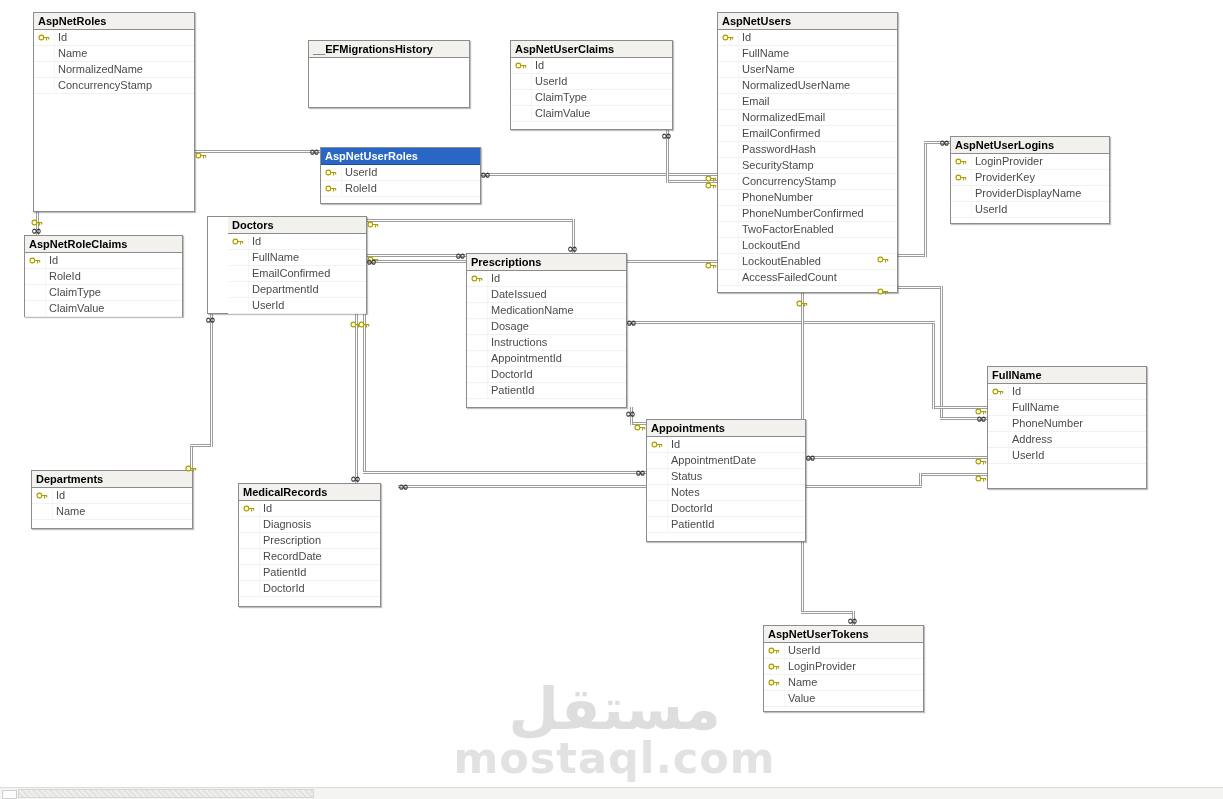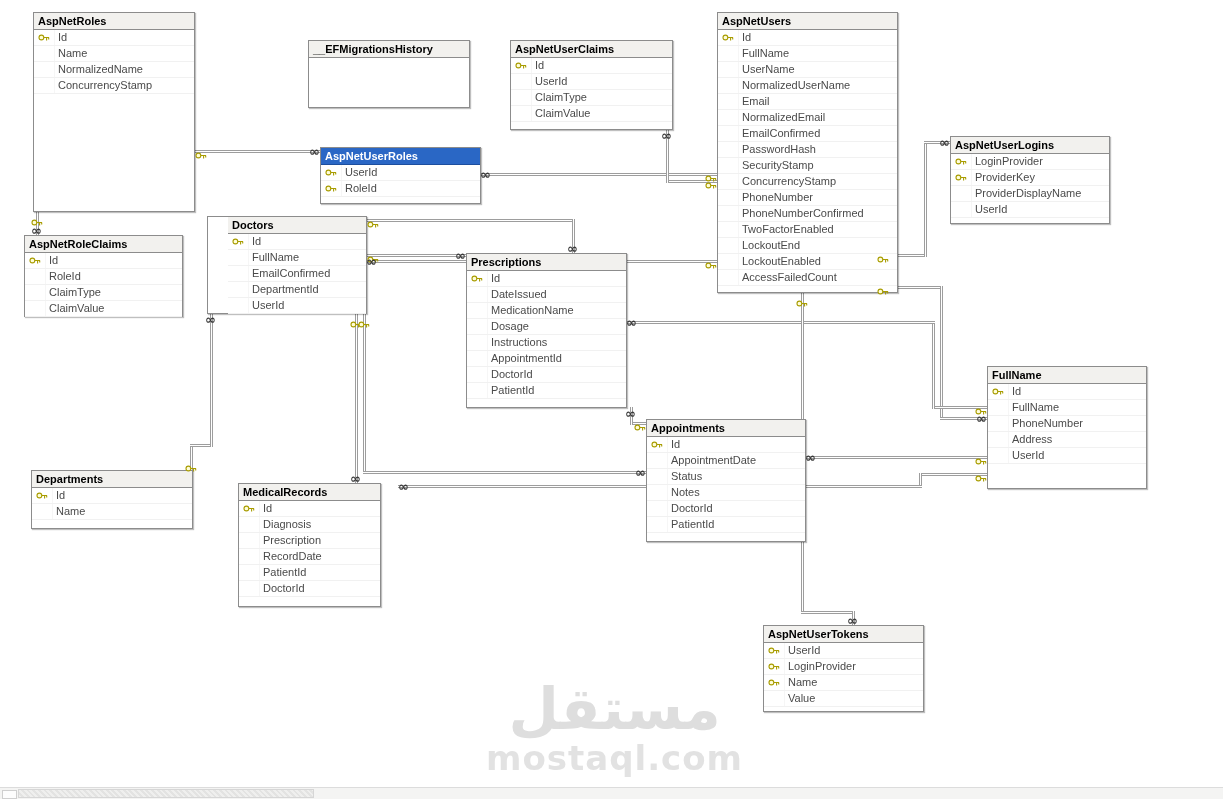--- a/index.html
+++ b/index.html
@@ -28,21 +28,21 @@
   .h-line{position:absolute;height:3px;box-sizing:border-box;border-top:1px solid #9d9d9d;border-bottom:1px solid #9d9d9d;background:#fff;z-index:1;}
   .v-line{position:absolute;width:3px;box-sizing:border-box;border-left:1px solid #9d9d9d;border-right:1px solid #9d9d9d;background:#fff;z-index:1;}
   .endpoint{position:absolute;z-index:3;}
   .inf{font-size:13px;font-weight:bold;color:#3a3a3a;line-height:11px;font-family:"DejaVu Sans",sans-serif;}
   
   .watermark{
     position:absolute;left:0;right:0;top:678px;text-align:center;z-index:0;
     font-family:"DejaVu Sans",sans-serif;user-select:none;margin-left:6px;
   }
   .wm-ar{font-size:58px;font-weight:bold;line-height:62px;color:#dedede;}
-  .wm-en{font-size:34px;font-weight:bold;line-height:36px;letter-spacing:1px;color:#e2e2e2;}
+  .wm-en{font-size:43px;font-weight:bold;line-height:36px;letter-spacing:1px;color:#e2e2e2;}
   
   .hscroll{position:absolute;left:0;bottom:0;width:1223px;height:11px;background:#f4f4f3;border-top:1px solid #dcdcdc;z-index:4;}
   .hscroll-corner{position:absolute;left:2px;top:2px;width:13px;height:7px;background:#fdfdfd;border:1px solid #cfcfcf;}
   .hscroll-thumb{
     position:absolute;left:18px;top:1px;width:296px;height:9px;border:1px solid #d6d6d6;box-sizing:border-box;
     background:repeating-linear-gradient(45deg,#efefee 0 2px,#e3e3e2 2px 4px);
   }
 </style>
 </head>
 <body>

